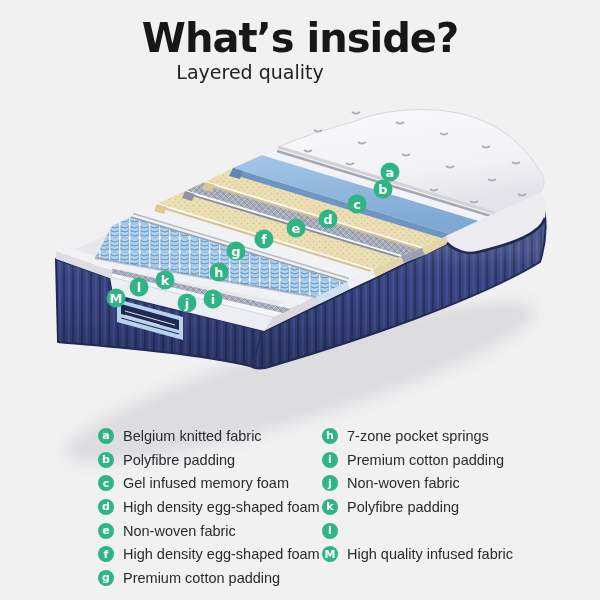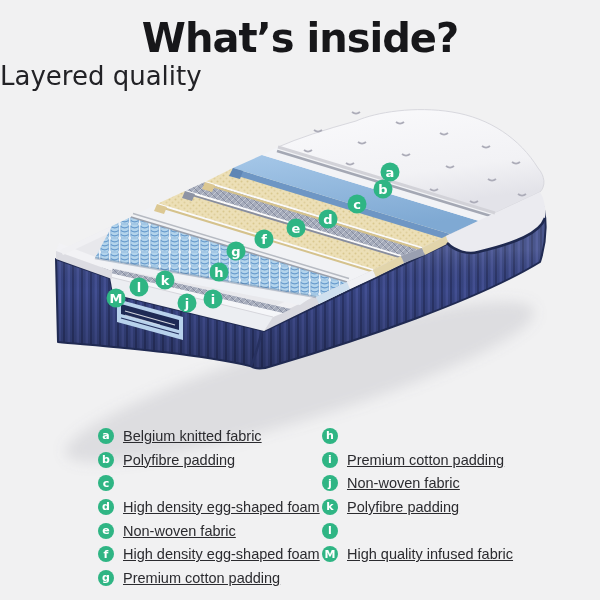--- a/index.html
+++ b/index.html
@@ -1,27 +1,27 @@
 <!DOCTYPE html>
 <html><head>
 <meta charset="utf-8">
 <style>
   html,body{margin:0;padding:0;}
   body{width:600px;height:600px;overflow:hidden;background:var(--bg,#f1f1f2);font-family:"DejaVu Sans",sans-serif;position:relative;}
   .page{position:absolute;inset:0;}
   .title{position:absolute;top:15px;left:0;width:600px;text-align:center;font-size:40px;font-weight:bold;color:var(--ink,#17171a);letter-spacing:-1px;}
-  .subtitle{position:absolute;top:61px;left:0;width:500px;text-align:left;font-size:26px;color:#222226;}
+  .subtitle{position:absolute;top:61px;left:0;width:500px;text-align:center;font-size:19px;color:#222226;}
   svg{position:absolute;left:0;top:0;}
   .legend{position:absolute;top:424px;left:0;width:600px;}
   .col{position:absolute;top:0;}
   .col.left{left:98px;}
   .col.right{left:322px;}
   .lrow{display:flex;align-items:center;height:23.7px;}
   .lbadge{width:16px;height:16px;border-radius:50%;background:var(--accent,#2fb584);color:#fff;font-size:11px;font-weight:bold;display:flex;align-items:center;justify-content:center;flex:0 0 16px;font-family:"DejaVu Sans",sans-serif;}
-  .llabel{margin-left:9px;font-size:14.5px;color:#2b2b2f;white-space:nowrap;font-family:"Liberation Sans",sans-serif;text-decoration:underline;}
+  .llabel{margin-left:9px;font-size:14.5px;color:#2b2b2f;white-space:nowrap;font-family:"Liberation Sans",sans-serif;}
 </style>
 </head>
 <body style="--bg: #f1f1f2; --ink: #17171a; --accent: #2fb584;">
 
 <div class="page">
   <div class="title">What’s inside?</div>
   <div class="subtitle">Layered quality</div>
 
   <svg id="mattress" width="600" height="600" viewBox="0 0 600 600">
       <defs>
@@ -191,20 +191,21 @@
         <div class="lrow">
           <span class="lbadge">a</span>
           <span class="llabel">Belgium knitted fabric</span>
         </div>
         <div class="lrow">
           <span class="lbadge">b</span>
           <span class="llabel">Polyfibre padding</span>
         </div>
         <div class="lrow">
           <span class="lbadge">c</span>
+          <span class="llabel">Gel infused memory foam</span>
         </div>
         <div class="lrow">
           <span class="lbadge">d</span>
           <span class="llabel">High density egg-shaped foam</span>
         </div>
         <div class="lrow">
           <span class="lbadge">e</span>
           <span class="llabel">Non-woven fabric</span>
         </div>
         <div class="lrow">
@@ -212,20 +213,21 @@
           <span class="llabel">High density egg-shaped foam</span>
         </div>
         <div class="lrow">
           <span class="lbadge">g</span>
           <span class="llabel">Premium cotton padding</span>
         </div>
       </div>
     <div class="col right" id="legend-right">
         <div class="lrow">
           <span class="lbadge">h</span>
+          <span class="llabel">7-zone pocket springs</span>
         </div>
         <div class="lrow">
           <span class="lbadge">i</span>
           <span class="llabel">Premium cotton padding</span>
         </div>
         <div class="lrow">
           <span class="lbadge">j</span>
           <span class="llabel">Non-woven fabric</span>
         </div>
         <div class="lrow">

